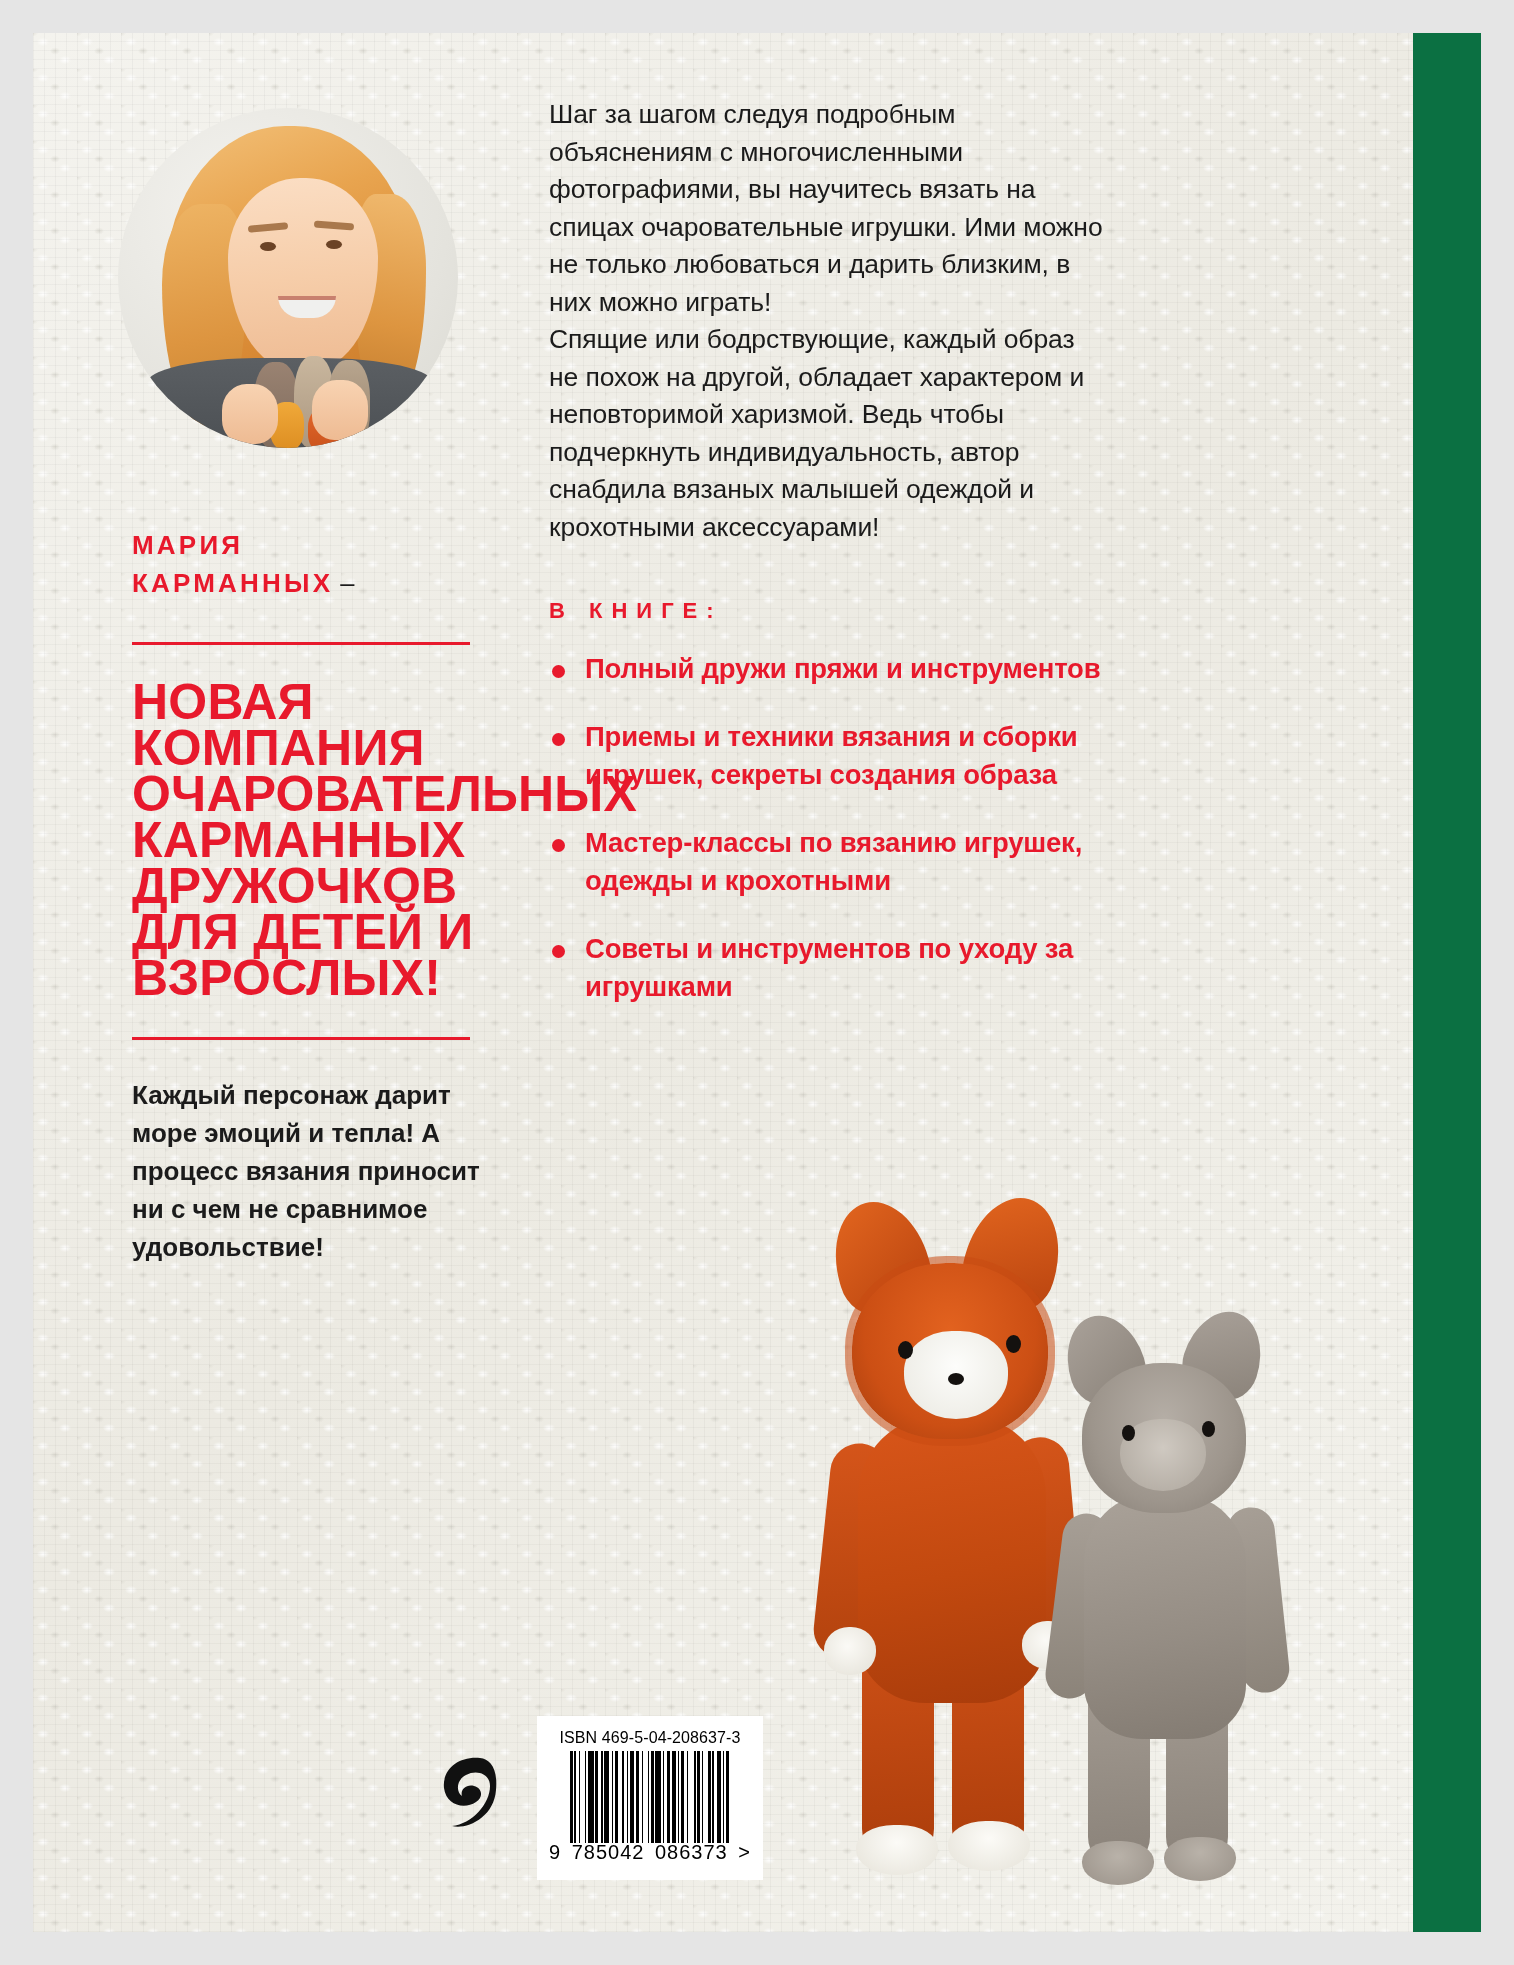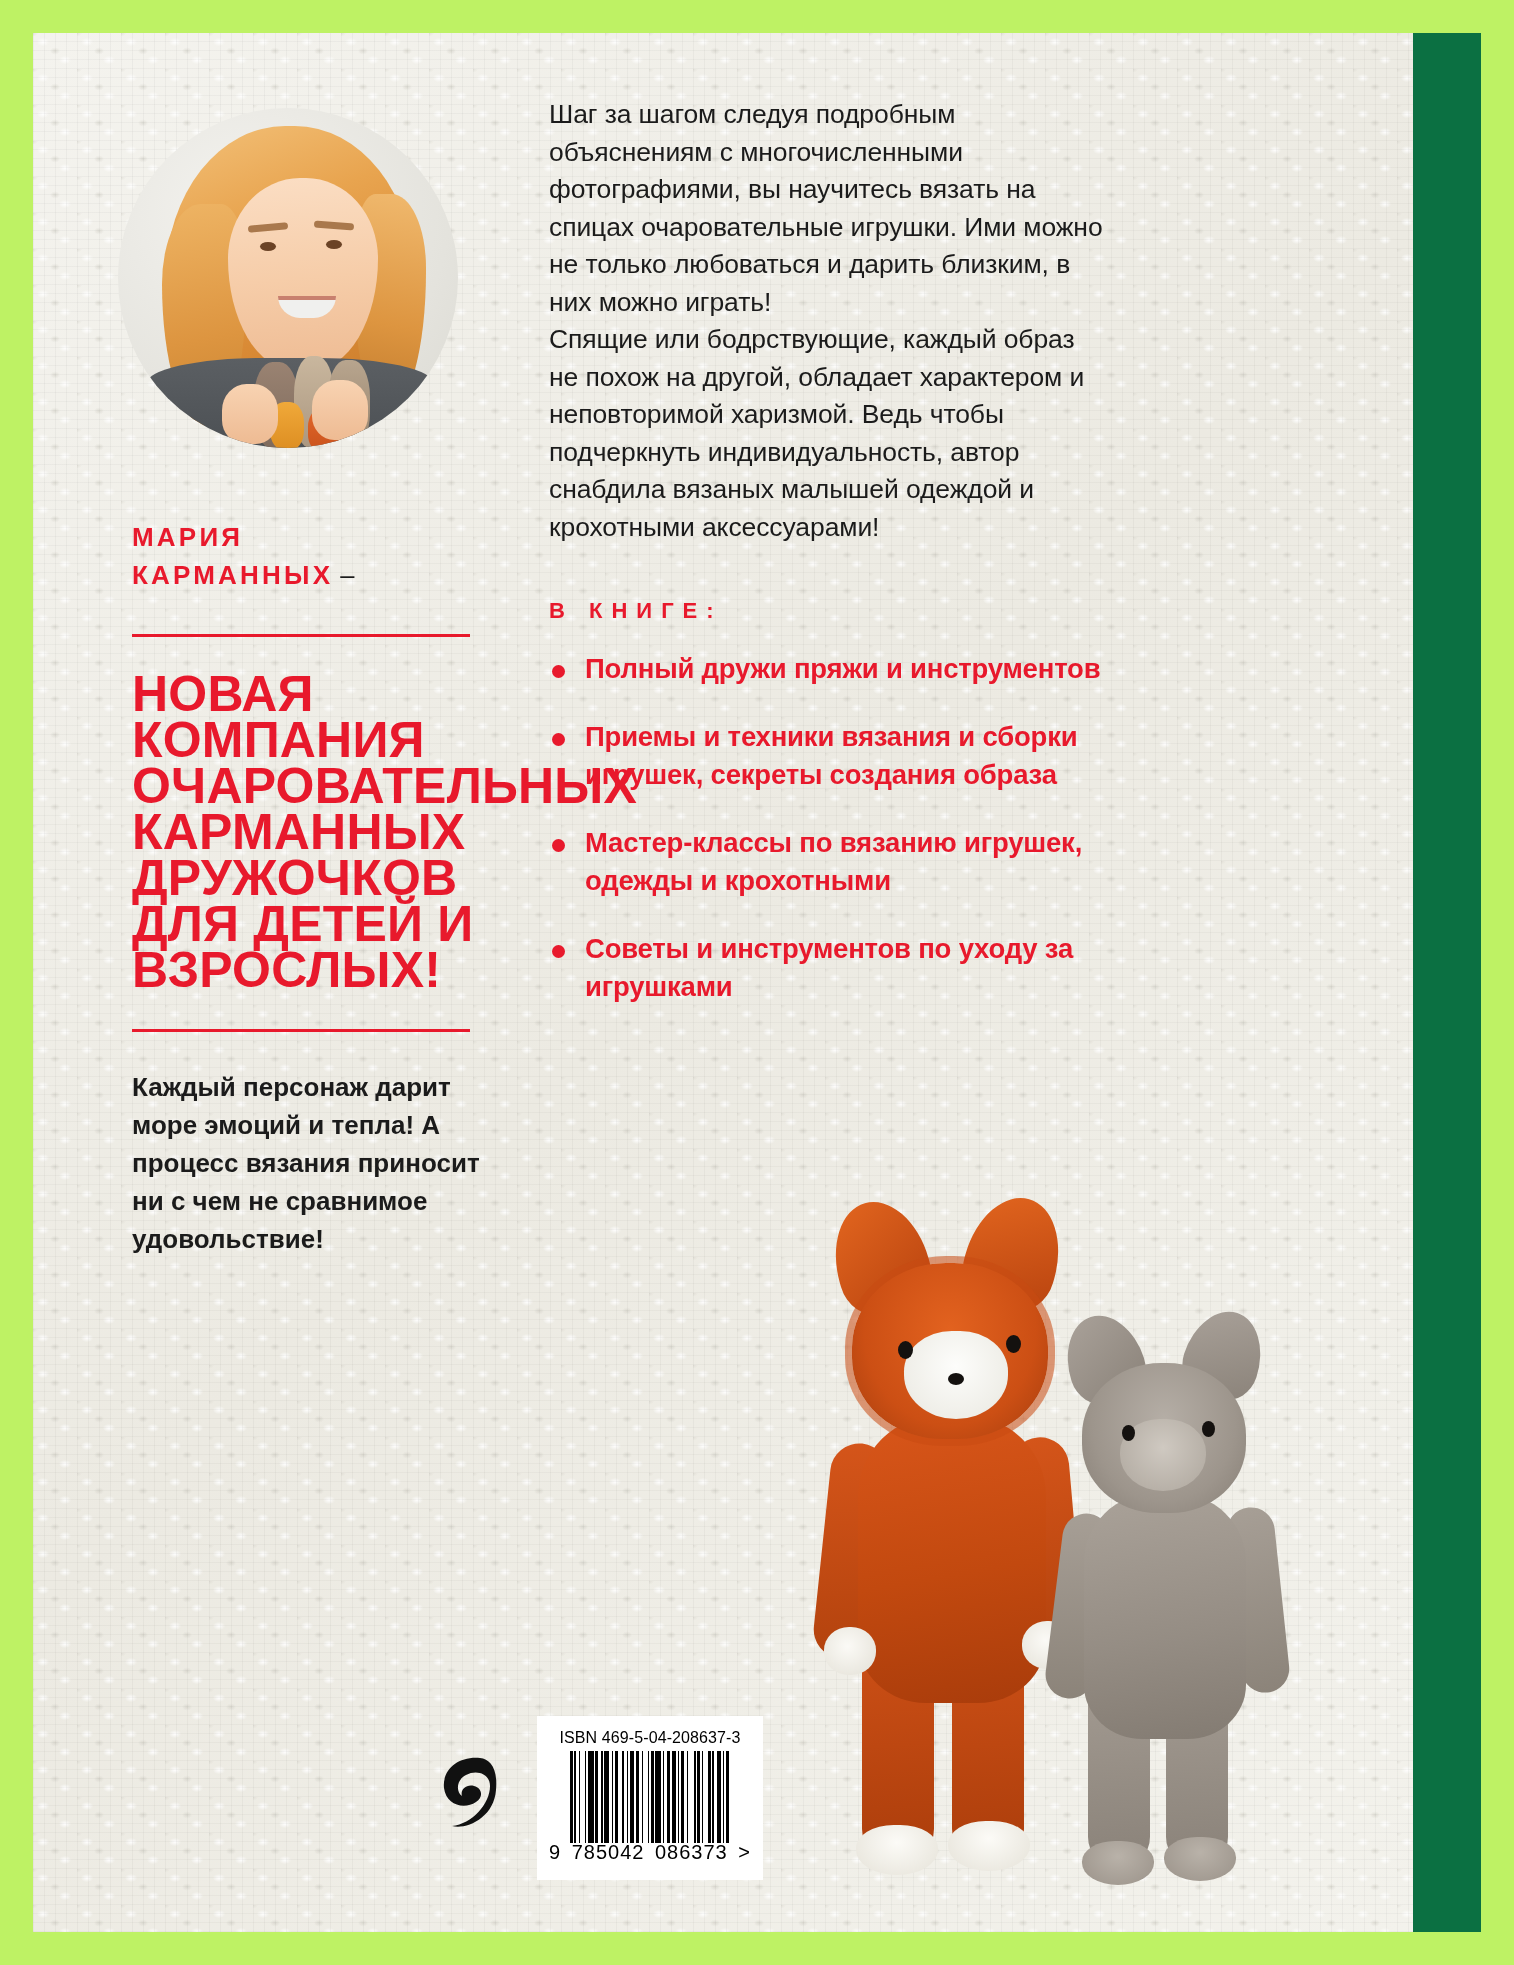--- a/index.html
+++ b/index.html
@@ -10,21 +10,21 @@
     height: 1965px;
     background: #ffffff;
     font-family: "Liberation Sans", sans-serif;
     overflow: hidden;
   }
 
   .cover {
     position: relative;
     width: 1514px;
     height: 1965px;
-    background: #bef264;
+    background: #e5e5e5;
   }
 
   
   .panel {
     position: absolute;
     left: 33px;
     top: 33px;
     width: 1380px;
     height: 1899px;
     background-color: #efefe9;
@@ -50,21 +50,21 @@
   .spine {
     position: absolute;
     left: 1413px; top: 33px;
     width: 68px; height: 1899px;
     background: #0b7042;
   }
 
   
   .col-left {
     position: absolute;
-    left: 132px; top: 0;
+    left: 132px; top: 8px;
     width: 380px;
     z-index: 5;
   }
   .col-right {
     position: absolute;
     left: 549px; top: 0;
     width: 560px;
     z-index: 5;
   }
 

